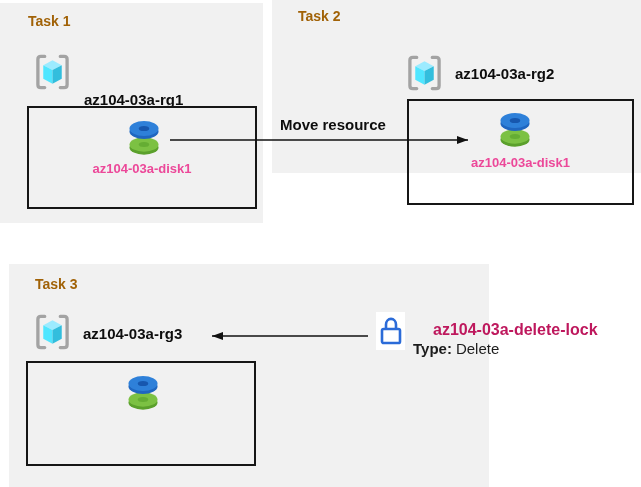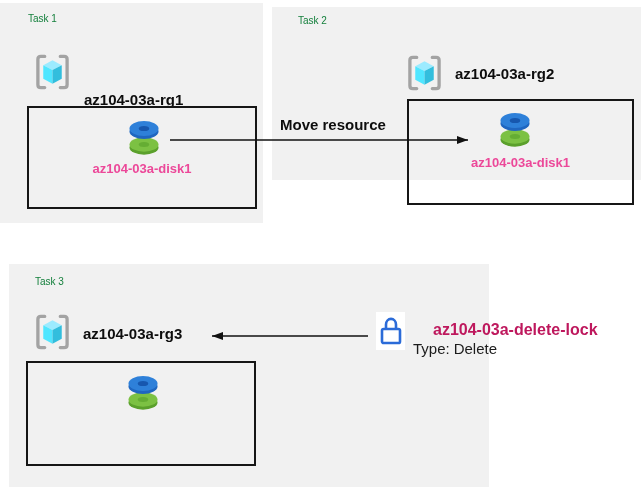--- a/index.html
+++ b/index.html
@@ -4,21 +4,21 @@
 <style>
   html,body{margin:0;padding:0;}
   body{
     width:641px;height:487px;position:relative;overflow:hidden;
     background:#ffffff;
     font-family:"Liberation Sans",sans-serif;
     color:#111111;
   }
   .panel{position:absolute;background:#f1f1f1;}
   .task-title{
-    position:absolute;font-size:10px;font-weight:normal;color:#15803d;
+    position:absolute;font-size:14px;font-weight:bold;color:#a16207;
     white-space:nowrap;
   }
   .entity-label{
     position:absolute;font-size:15px;font-weight:bold;color:#0d0d0d;
     white-space:nowrap;
   }
   .inner-box{
     position:absolute;border:2px solid #161616;box-sizing:border-box;
   }
   .icon{position:absolute;}
@@ -35,21 +35,21 @@
     background:#ffffff;display:flex;align-items:center;justify-content:center;
   }
   .lock-title{
     position:absolute;left:413px;top:321px;font-size:16px;font-weight:bold;
     color:#be185d;white-space:nowrap;margin-left:20px;
   }
   .lock-type{
     position:absolute;left:413px;top:340px;font-size:15px;color:#1c1c1c;
     white-space:nowrap;
   }
-  .lock-type .t-label{font-weight:normal;text-align:right;}
+  .lock-type .t-label{font-weight:bold;text-align:right;}
   .lock-type .t-value{font-weight:normal;margin-left:4px;}
   .arrow-overlay{
     position:absolute;left:0;top:0;width:641px;height:487px;
     pointer-events:none;
   }
   .sprite{position:absolute;width:0;height:0;overflow:hidden;}
 </style>
 </head>
 <body>
 
@@ -84,21 +84,21 @@
     <use href="#sym-rg"></use>
   </svg>
 <div class="entity-label" style="left:84px;top:64px;margin-top:27px;">az104-03a-rg1</div>
 <div class="inner-box" style="left:27px;top:106px;width:230px;height:103px;">
   <svg class="icon" style="left:95px;top:10px;width:40px;height:38px;">
       <use href="#sym-disks"></use>
     </svg>
   <div class="disk-label" style="top:53px;">az104-03a-disk1</div>
 </div>
 
-<div class="panel" style="left:272px;top:7px;width:369px;height:173px;">
+<div class="panel" style="left:272px;top:0;width:369px;height:173px;">
   <div class="task-title" style="left:26px;top:8px;">Task 2</div>
 </div>
 <svg class="icon" style="left:406px;top:53px;width:37px;height:40px;">
     <use href="#sym-rg"></use>
   </svg>
 <div class="entity-label" style="left:455px;top:65px;">az104-03a-rg2</div>
 <div class="inner-box" style="left:407px;top:99px;width:227px;height:106px;">
   <svg class="icon" style="left:86px;top:9px;width:40px;height:38px;">
       <use href="#sym-disks"></use>
     </svg>

